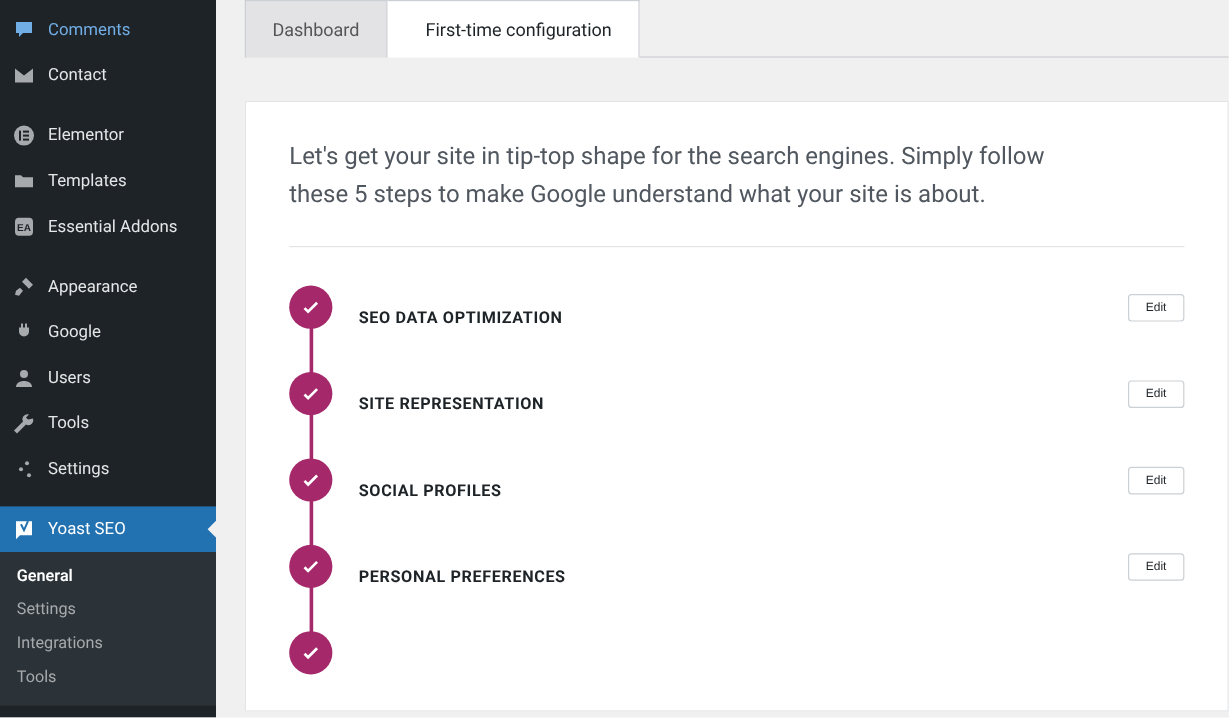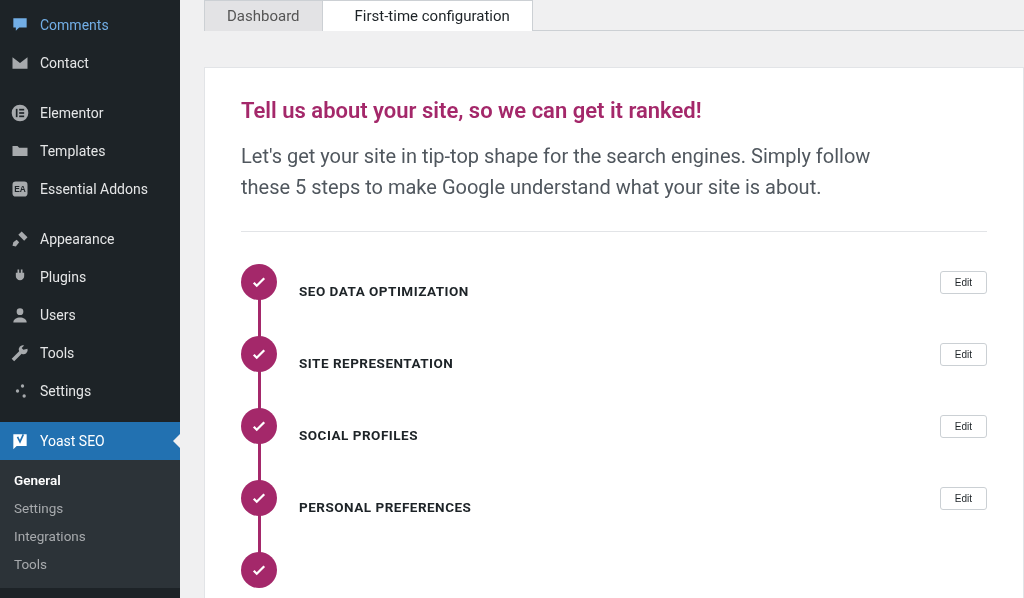--- a/index.html
+++ b/index.html
@@ -20,21 +20,21 @@
     width: 0; height: 0; border-top: 8px solid transparent; border-bottom: 8px solid transparent;
     border-right: 8px solid #f0f0f1;
   }
   .submenu { background: #2c3338; padding: 6px 0 10px 0; }
   .submenu .sub-item { display: block; padding: 6px 12px 6px 14px; color: #a7aaad; font-size: 13.5px; cursor: pointer; }
   .submenu .sub-item.active { color: #fff; font-weight: 600; }
   .group-gap { height: 12px; }
 
   
   .main { flex: 1; padding: 0 0 0 24px; }
-  .tabs { display: flex; align-items: stretch; height: 31px; margin-top: 0; }
+  .tabs { display: flex; align-items: stretch; height: 48px; margin-top: 0; }
   .tab { display: inline-flex; align-items: center; padding: 0 22px; font-size: 15px; color: #555; border: 1px solid #ccd0d4; border-bottom: none; background: #dcdcde; cursor: pointer; }
   .tab + .tab { border-left: none; padding-left: 32px; }
   .tab.active { background: #fff; color: #1d2327; font-weight: 400; }
   .tab:first-child { background: #e3e3e5; }
   .tabstrip-rest { flex: 1; border-bottom: 1px solid #ccd0d4; }
 
   .card { background: #fff; margin-top: 36px; margin-right: 0px; border: 1px solid #e2e4e7; padding: 30px 36px 30px 36px; }
   .card h2 { color: #a4286a; font-size: 22px; font-weight: 600; margin-bottom: 18px; }
   .card p.lead { color: #50575e; font-size: 20px; line-height: 1.55; max-width: 680px; }
   .divider { height: 1px; background: #e2e4e7; margin: 28px 0 32px 0; }
@@ -113,21 +113,21 @@
         </svg>
     </span>
     <span>Appearance</span>
   </div>
   <div class="menu-item">
     <span class="mi-icon">
       <svg viewBox="0 0 24 24">
           <path d="M9 3v4H7v4a5 5 0 0010 0V7h-2V3h-2v4h-2V3z M12 16v5"></path>
         </svg>
     </span>
-    <span>Plugins</span>
+    <span>Google</span>
   </div>
   <div class="menu-item">
     <span class="mi-icon">
       <svg viewBox="0 0 24 24">
           <circle cx="12" cy="8" r="4"></circle>
           <path d="M4 21c0-4 4-6 8-6s8 2 8 6z"></path>
         </svg>
     </span>
     <span>Users</span>
   </div>
@@ -172,21 +172,20 @@
 
 <main class="main">
 
   <div class="tabs">
     <div class="tab">Dashboard</div>
     <div class="tab active">First-time configuration</div>
     <div class="tabstrip-rest"></div>
   </div>
 
   <section class="card">
-    <h2>Tell us about your site, so we can get it ranked!</h2>
     <p class="lead">Let's get your site in tip-top shape for the search engines. Simply follow these 5 steps to make Google understand what your site is about.</p>
     <div class="divider"></div>
 
     <div class="steps">
 
       <div class="step">
         <span class="bullet">
             <svg viewBox="0 0 24 24">
               <path d="M5 13l4 4 10-10"></path>
             </svg>

